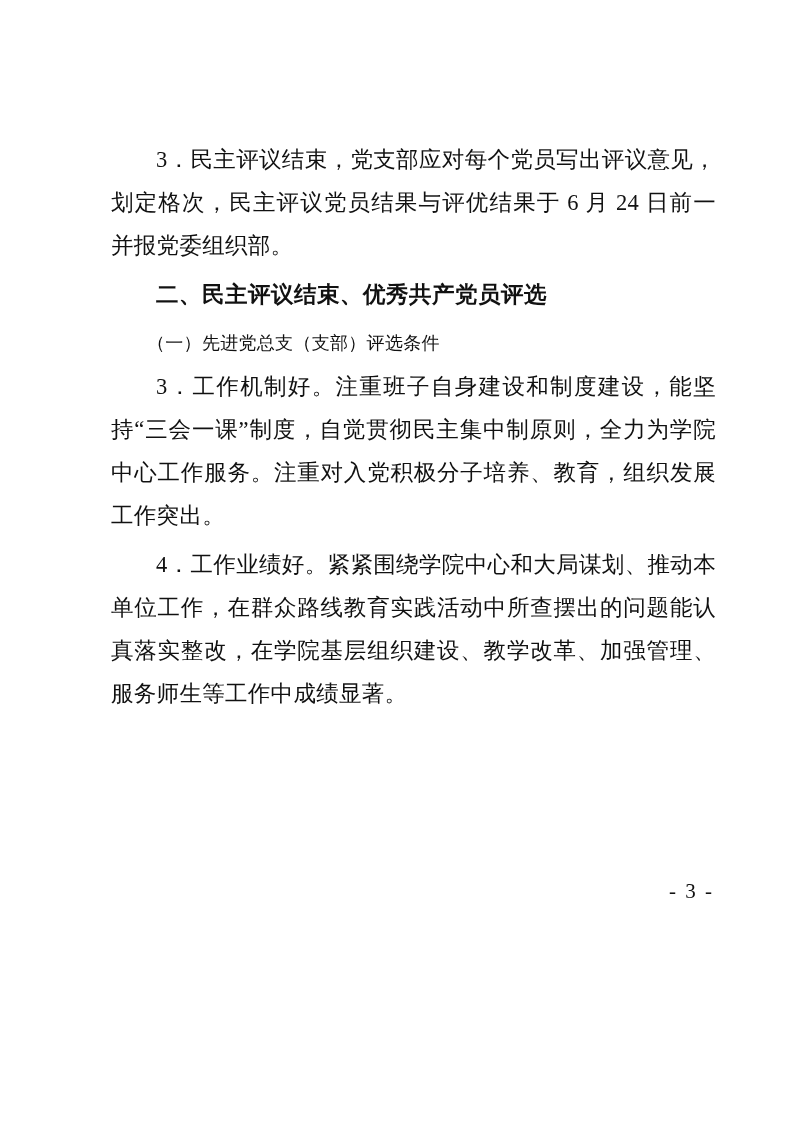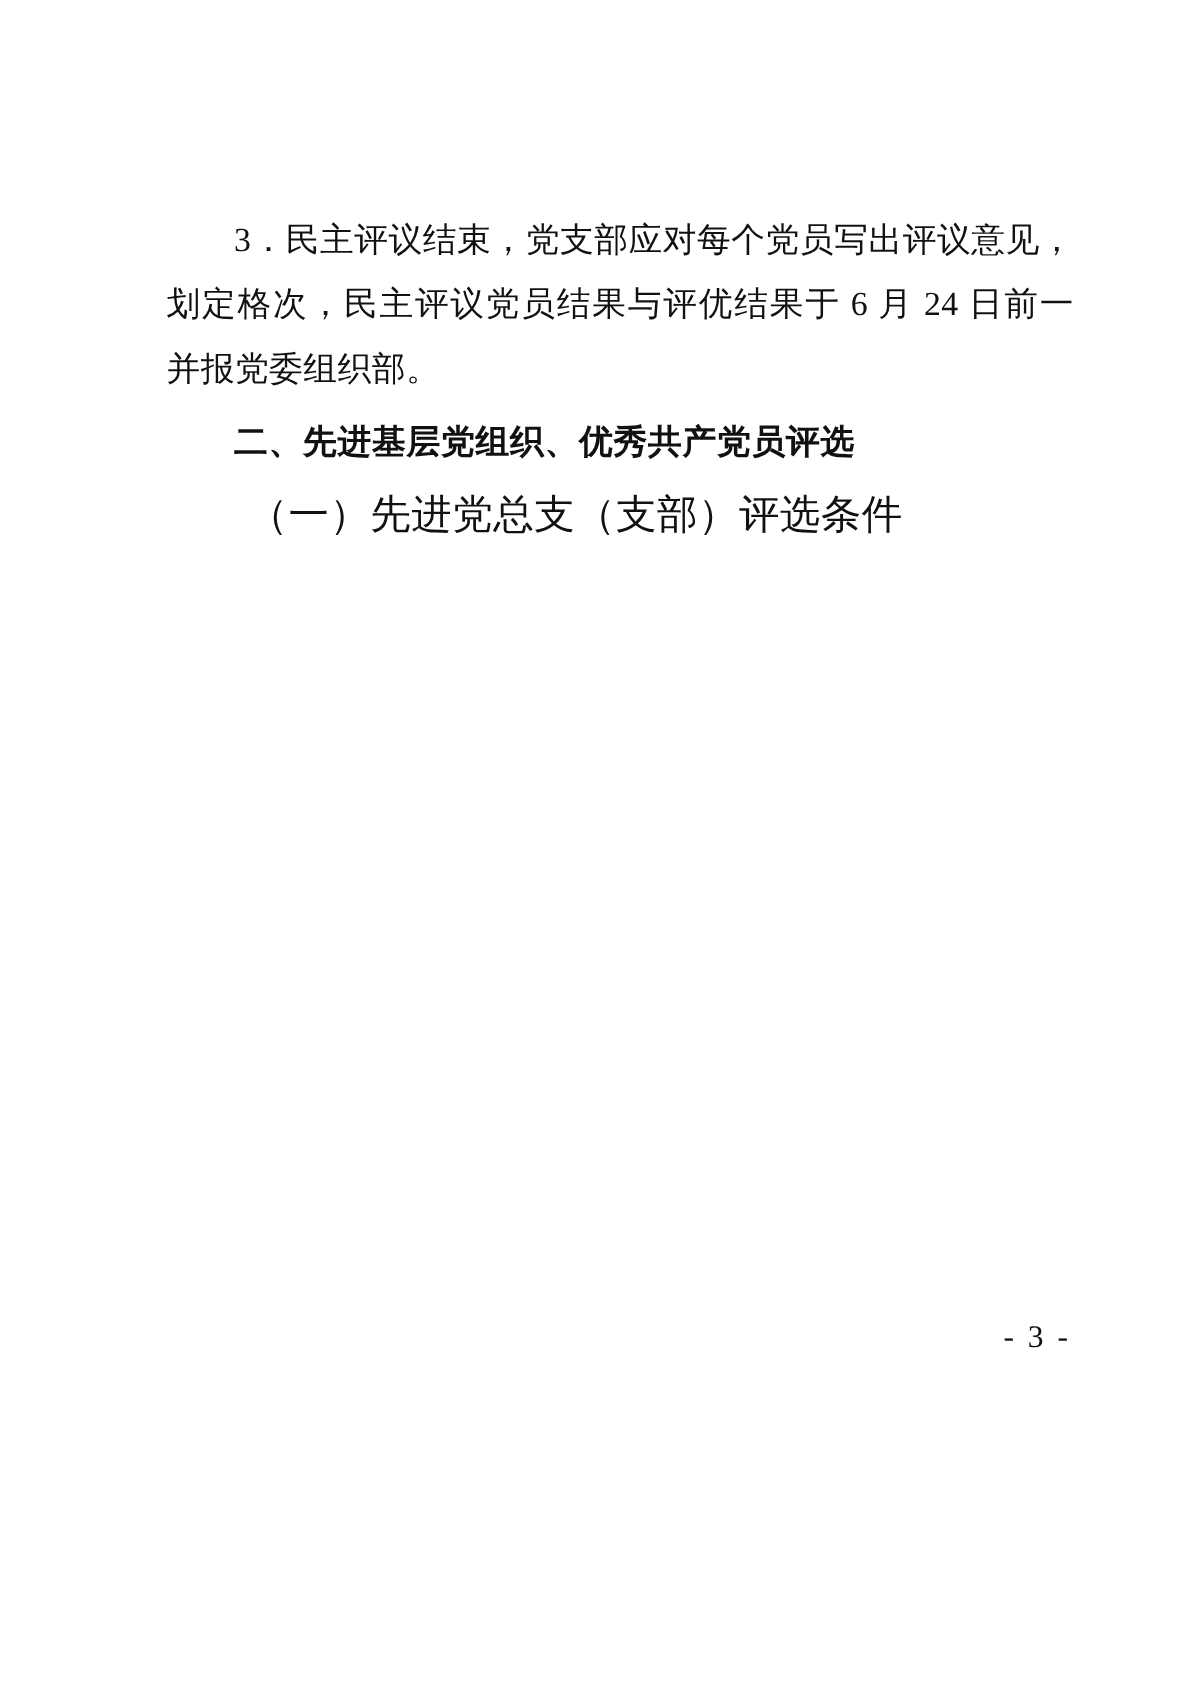--- a/index.html
+++ b/index.html
@@ -44,21 +44,21 @@
     margin: 6px 0 0 0;
     font-size: 22.5px;
     line-height: 43px;
     text-indent: 2em;
     font-weight: bold;
     letter-spacing: 0.5px;
     font-family: "Liberation Sans", "DejaVu Sans", sans-serif;
   }
   p.subheading {
     margin: 6px 0 0 0;
-    font-size: 27px;
+    font-size: 18px;
     line-height: 43px;
     text-indent: 2em;
     letter-spacing: 0.3px;
   }
   .footer {
     position: absolute;
     left: 0;
     bottom: 58px;
     width: 793px;
     text-align: right;
@@ -71,26 +71,28 @@
   }
 </style>
 </head>
 <body>
 
 <div class="page">
   <div class="doc-body">
 
     <p class="para">3．民主评议结束，党支部应对每个党员写出评议意见，划定格次，民主评议党员结果与评优结果于 6 月 24 日前一并报党委组织部。</p>
 
-    <p class="heading">二、先进基层党组织、优秀共产党员评选</p>
+    <p class="heading">二、民主评议结束、优秀共产党员评选</p>
 
     <p class="subheading">（一）先进党总支（支部）评选条件</p>
 
 
 
+    <p class="para">3．工作机制好。注重班子自身建设和制度建设，能坚持“三会一课”制度，自觉贯彻民主集中制原则，全力为学院中心工作服务。注重对入党积极分子培养、教育，组织发展工作突出。</p>
 
+    <p class="para">4．工作业绩好。紧紧围绕学院中心和大局谋划、推动本单位工作，在群众路线教育实践活动中所查摆出的问题能认真落实整改，在学院基层组织建设、教学改革、加强管理、服务师生等工作中成绩显著。</p>
 
   </div>
 
   <div class="footer">
     <span>- 3 -</span>
   </div>
 </div>
 
 </body></html>

